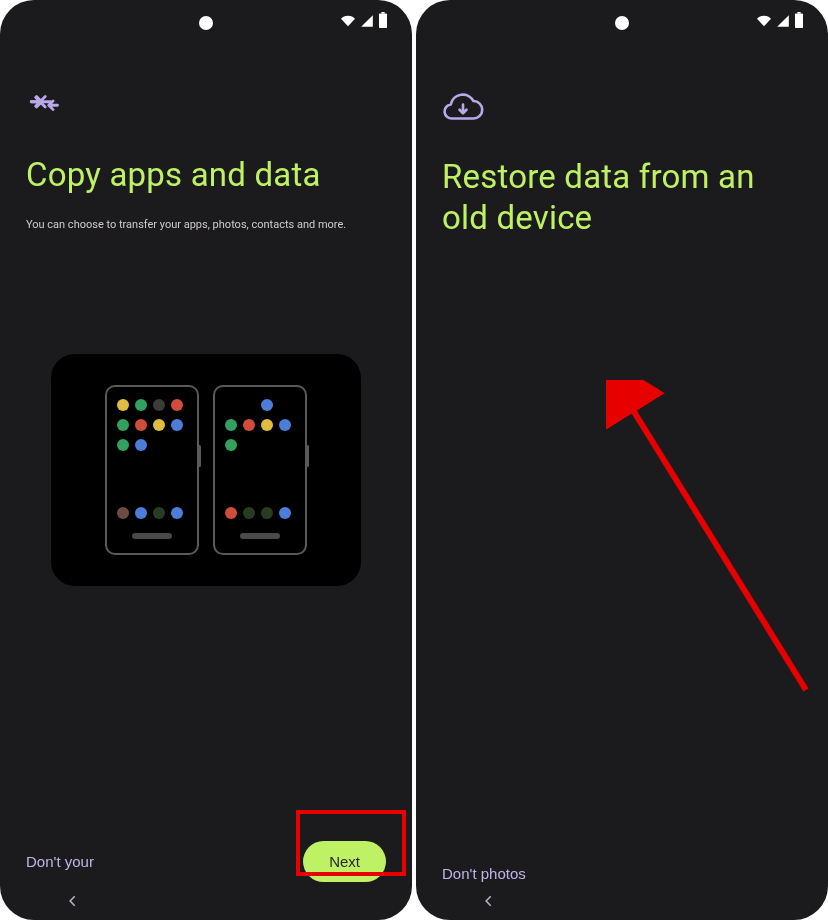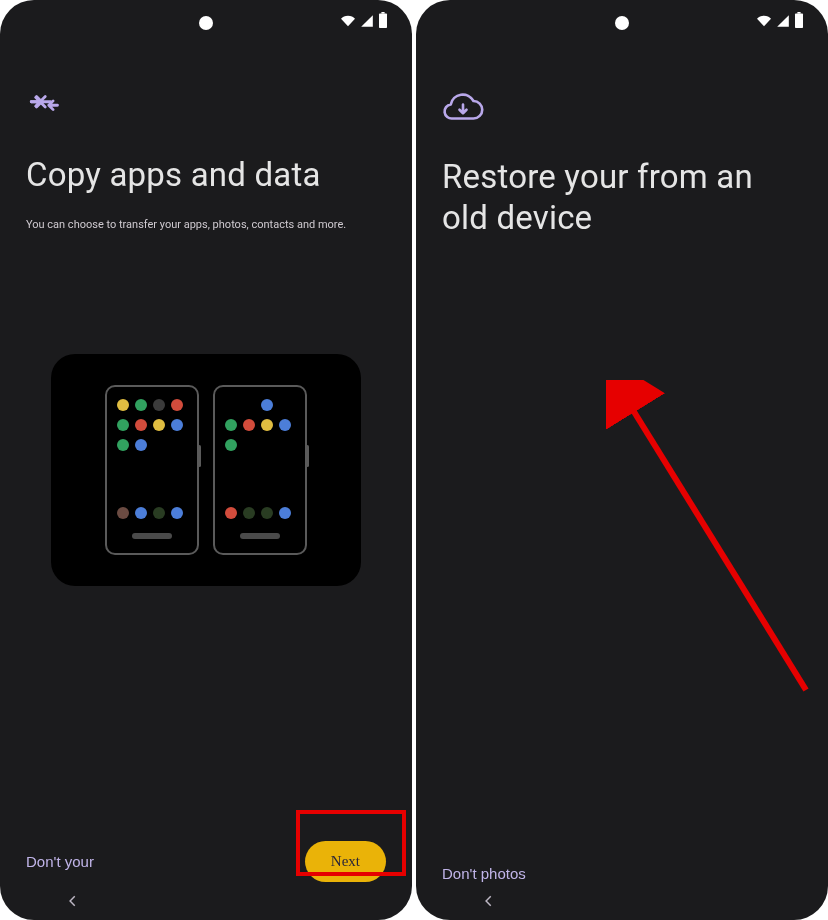--- a/index.html
+++ b/index.html
@@ -45,21 +45,21 @@
     height: 100%;
     position: relative;
   }
   .hero-icon {
     color: #b9a8ea;
     margin-bottom: 28px;
   }
   h1 {
     font-size: 33px;
     font-weight: 400;
-    color: #e5e5e5;
+    color: #bef264;
     line-height: 1.25;
     margin-bottom: 22px;
     letter-spacing: 0.2px;
   }
   .subtitle {
     font-size: 11px;
     color: #cfcad0;
     line-height: 1.5;
     margin-bottom: 14px;
   }
@@ -126,28 +126,27 @@
     align-items: center;
   }
   .link-btn {
     color: #c0b4e8;
     font-size: 15px;
     background: none;
     border: none;
     cursor: pointer;
   }
   .pill-btn {
-    background: #eab308;
+    background: #bef264;
     color: #2a2638;
     border: none;
     border-radius: 24px;
     padding: 12px 26px;
     font-size: 15px;
     cursor: pointer;
-    font-family: Liberation Serif, serif;
   }
   .nav-back {
     position: absolute;
     bottom: 8px;
     left: 66px;
     color: #bdb7c4;
   }
   .backup-row {
     display: flex;
     align-items: flex-start;
@@ -293,21 +292,21 @@
     </span>
   </div>
 
   <div class="content">
     <div class="hero-icon">
       <svg width="42" height="32" viewBox="0 0 48 36" fill="none" stroke="currentColor" stroke-width="3" stroke-linecap="round" stroke-linejoin="round">
         <path d="M36 30a10 10 0 0 0 0-20 14 14 0 0 0-26 4 8 8 0 0 0 2 16h24z"></path>
         <path d="M24 14v10m0 0l-4-4m4 4l4-4"></path>
       </svg>
     </div>
-    <h1>Restore your from an old device</h1>
+    <h1>Restore data from an old device</h1>
 
 
     <div class="footer">
       <button class="link-btn">Don't photos</button>
     </div>
 
     <div class="nav-back">
       <svg width="14" height="14" viewBox="0 0 24 24" fill="none" stroke="currentColor" stroke-width="2.5">
           <path d="M15 4 L7 12 L15 20"></path>
         </svg>

